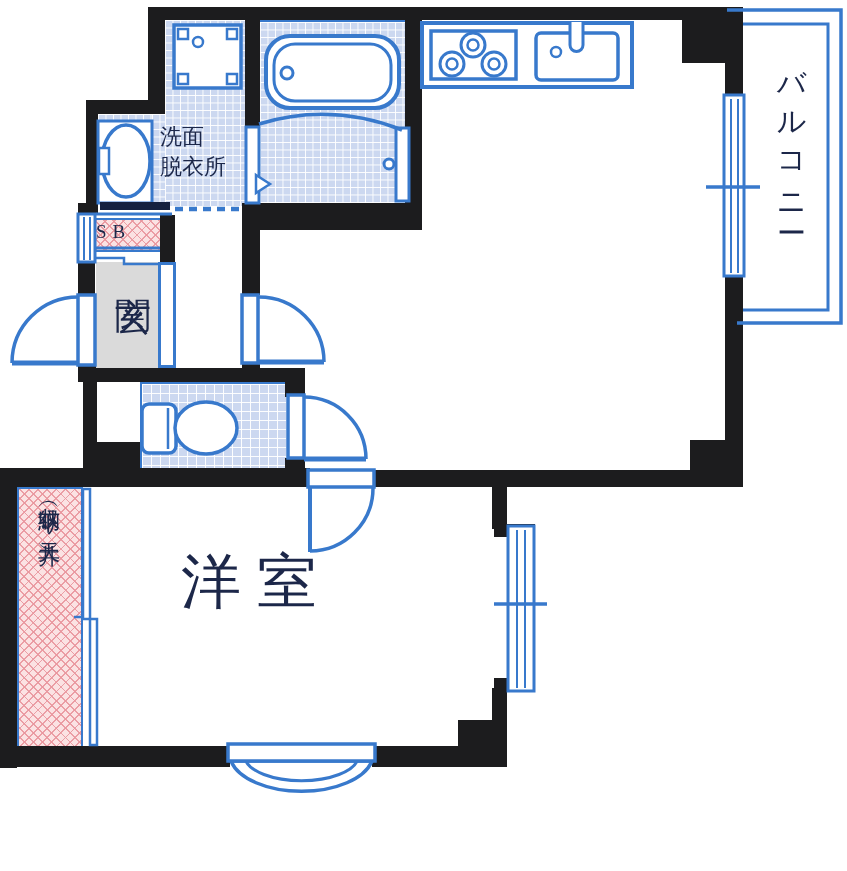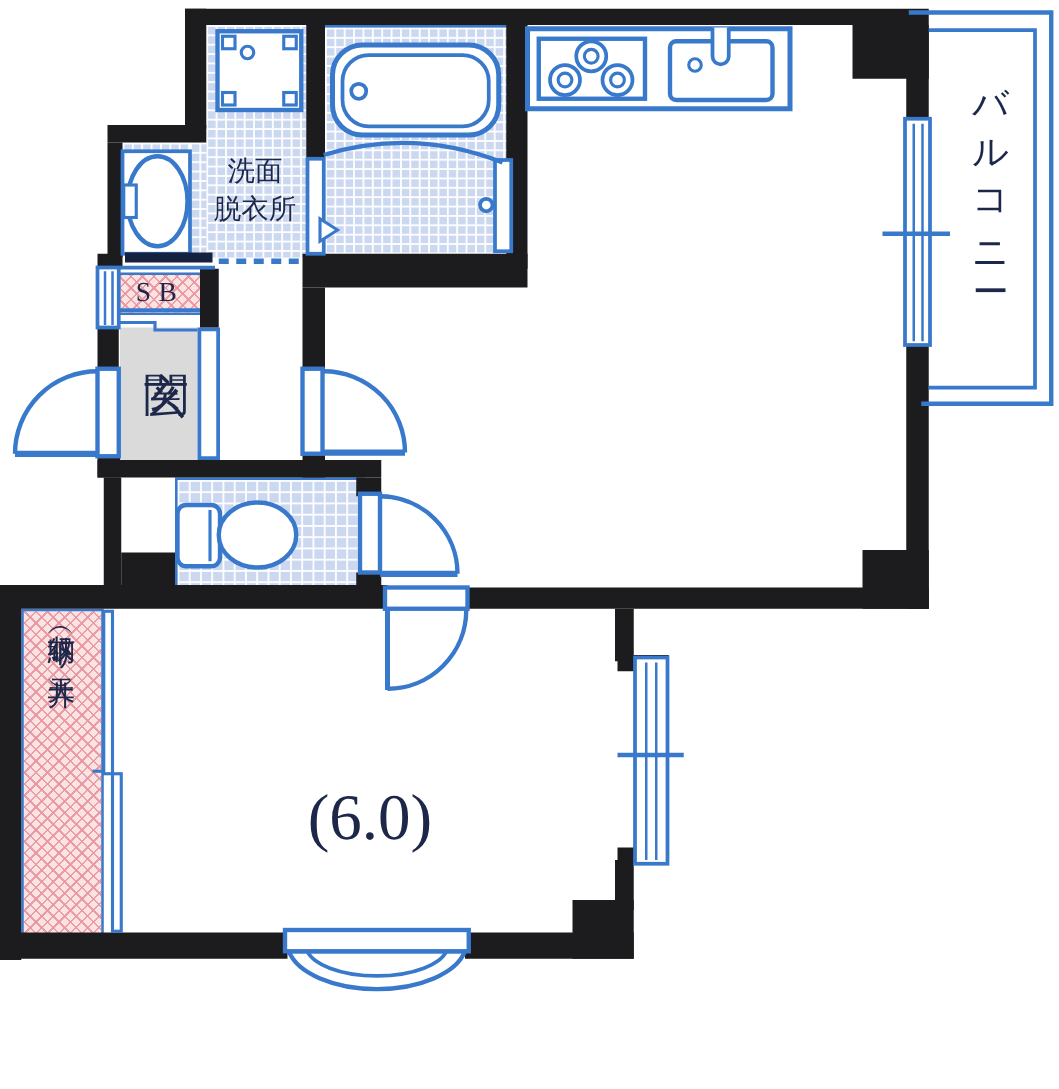--- a/index.html
+++ b/index.html
@@ -14,21 +14,21 @@
       background-size:7.5px 7.5px;}
   .g9{position:absolute;background-color:#ccd8f0;
       background-image:linear-gradient(to right, rgba(255,255,255,.95) 1.3px, transparent 1.3px),
                        linear-gradient(to bottom, rgba(255,255,255,.95) 1.3px, transparent 1.3px);
       background-size:9px 9px;}
   .hatch{position:absolute;background-color:#fbe2e3;
       background-image:repeating-linear-gradient(45deg, rgba(233,150,158,.9) 0 1.3px, transparent 1.3px 6.5px),
                        repeating-linear-gradient(135deg, rgba(233,150,158,.9) 0 1.3px, transparent 1.3px 6.5px);}
   .bluebrd{border:2px solid #3879cc;}
   .lbl{position:absolute;color:#1c2749;white-space:nowrap;}
-  .hlbl{text-align:center;}
+  .hlbl{text-align:left;}
   .vlbl{writing-mode:vertical-rl;}
   svg{position:absolute;left:0;top:0;}
 </style>
 </head>
 <body>
 
 <div id="plan">
 
   <div class="g8" style="left:165px;top:20px;width:80px;height:186px;"></div>
   <div class="g8" style="left:98px;top:114px;width:67px;height:8px;"></div>
@@ -198,27 +198,27 @@
     </g>
 
     <g stroke="#3879cc">
       <path d="M 231 761 A 72 38 0 0 0 372 761 Z" fill="#ffffff" stroke-width="3.5"></path>
       <path d="M 245 759 A 57 25 0 0 0 358 759" fill="none" stroke-width="3"></path>
       <rect x="228" y="744" width="147" height="17" fill="#ffffff" stroke-width="3.5"></rect>
     </g>
   </svg>
 
 
-  <div class="lbl hlbl" style="left:181px;top:625px;width:230px;font-size:52px;">(6.0)</div>
+  <div class="lbl hlbl" style="left:181px;top:542px;width:230px;font-size:60px;letter-spacing:16px;">洋室</div>
 
   <div class="lbl vlbl" style="left:772px;top:50px;height:250px;font-size:29px;letter-spacing:9px;">バルコニー</div>
 
   <div class="lbl vlbl" style="left:34px;top:490px;height:252px;font-size:22px;letter-spacing:2px;">収納（下り天井）</div>
 
   <div class="lbl vlbl" style="left:108px;top:268px;height:98px;font-size:36px;letter-spacing:3px;">玄関</div>
 
   <div class="lbl hlbl" style="left:160px;top:122px;width:88px;font-size:22px;line-height:30px;">
     <div>洗面</div>
     <div>脱衣所</div>
   </div>
 
-  <div class="lbl hlbl" style="left:96px;top:221px;width:64px;font-size:22px;letter-spacing:6px;">SB</div>
+  <div class="lbl hlbl" style="left:96px;top:221px;width:64px;font-size:19px;letter-spacing:6px;">SB</div>
 </div>
 
 </body></html>

